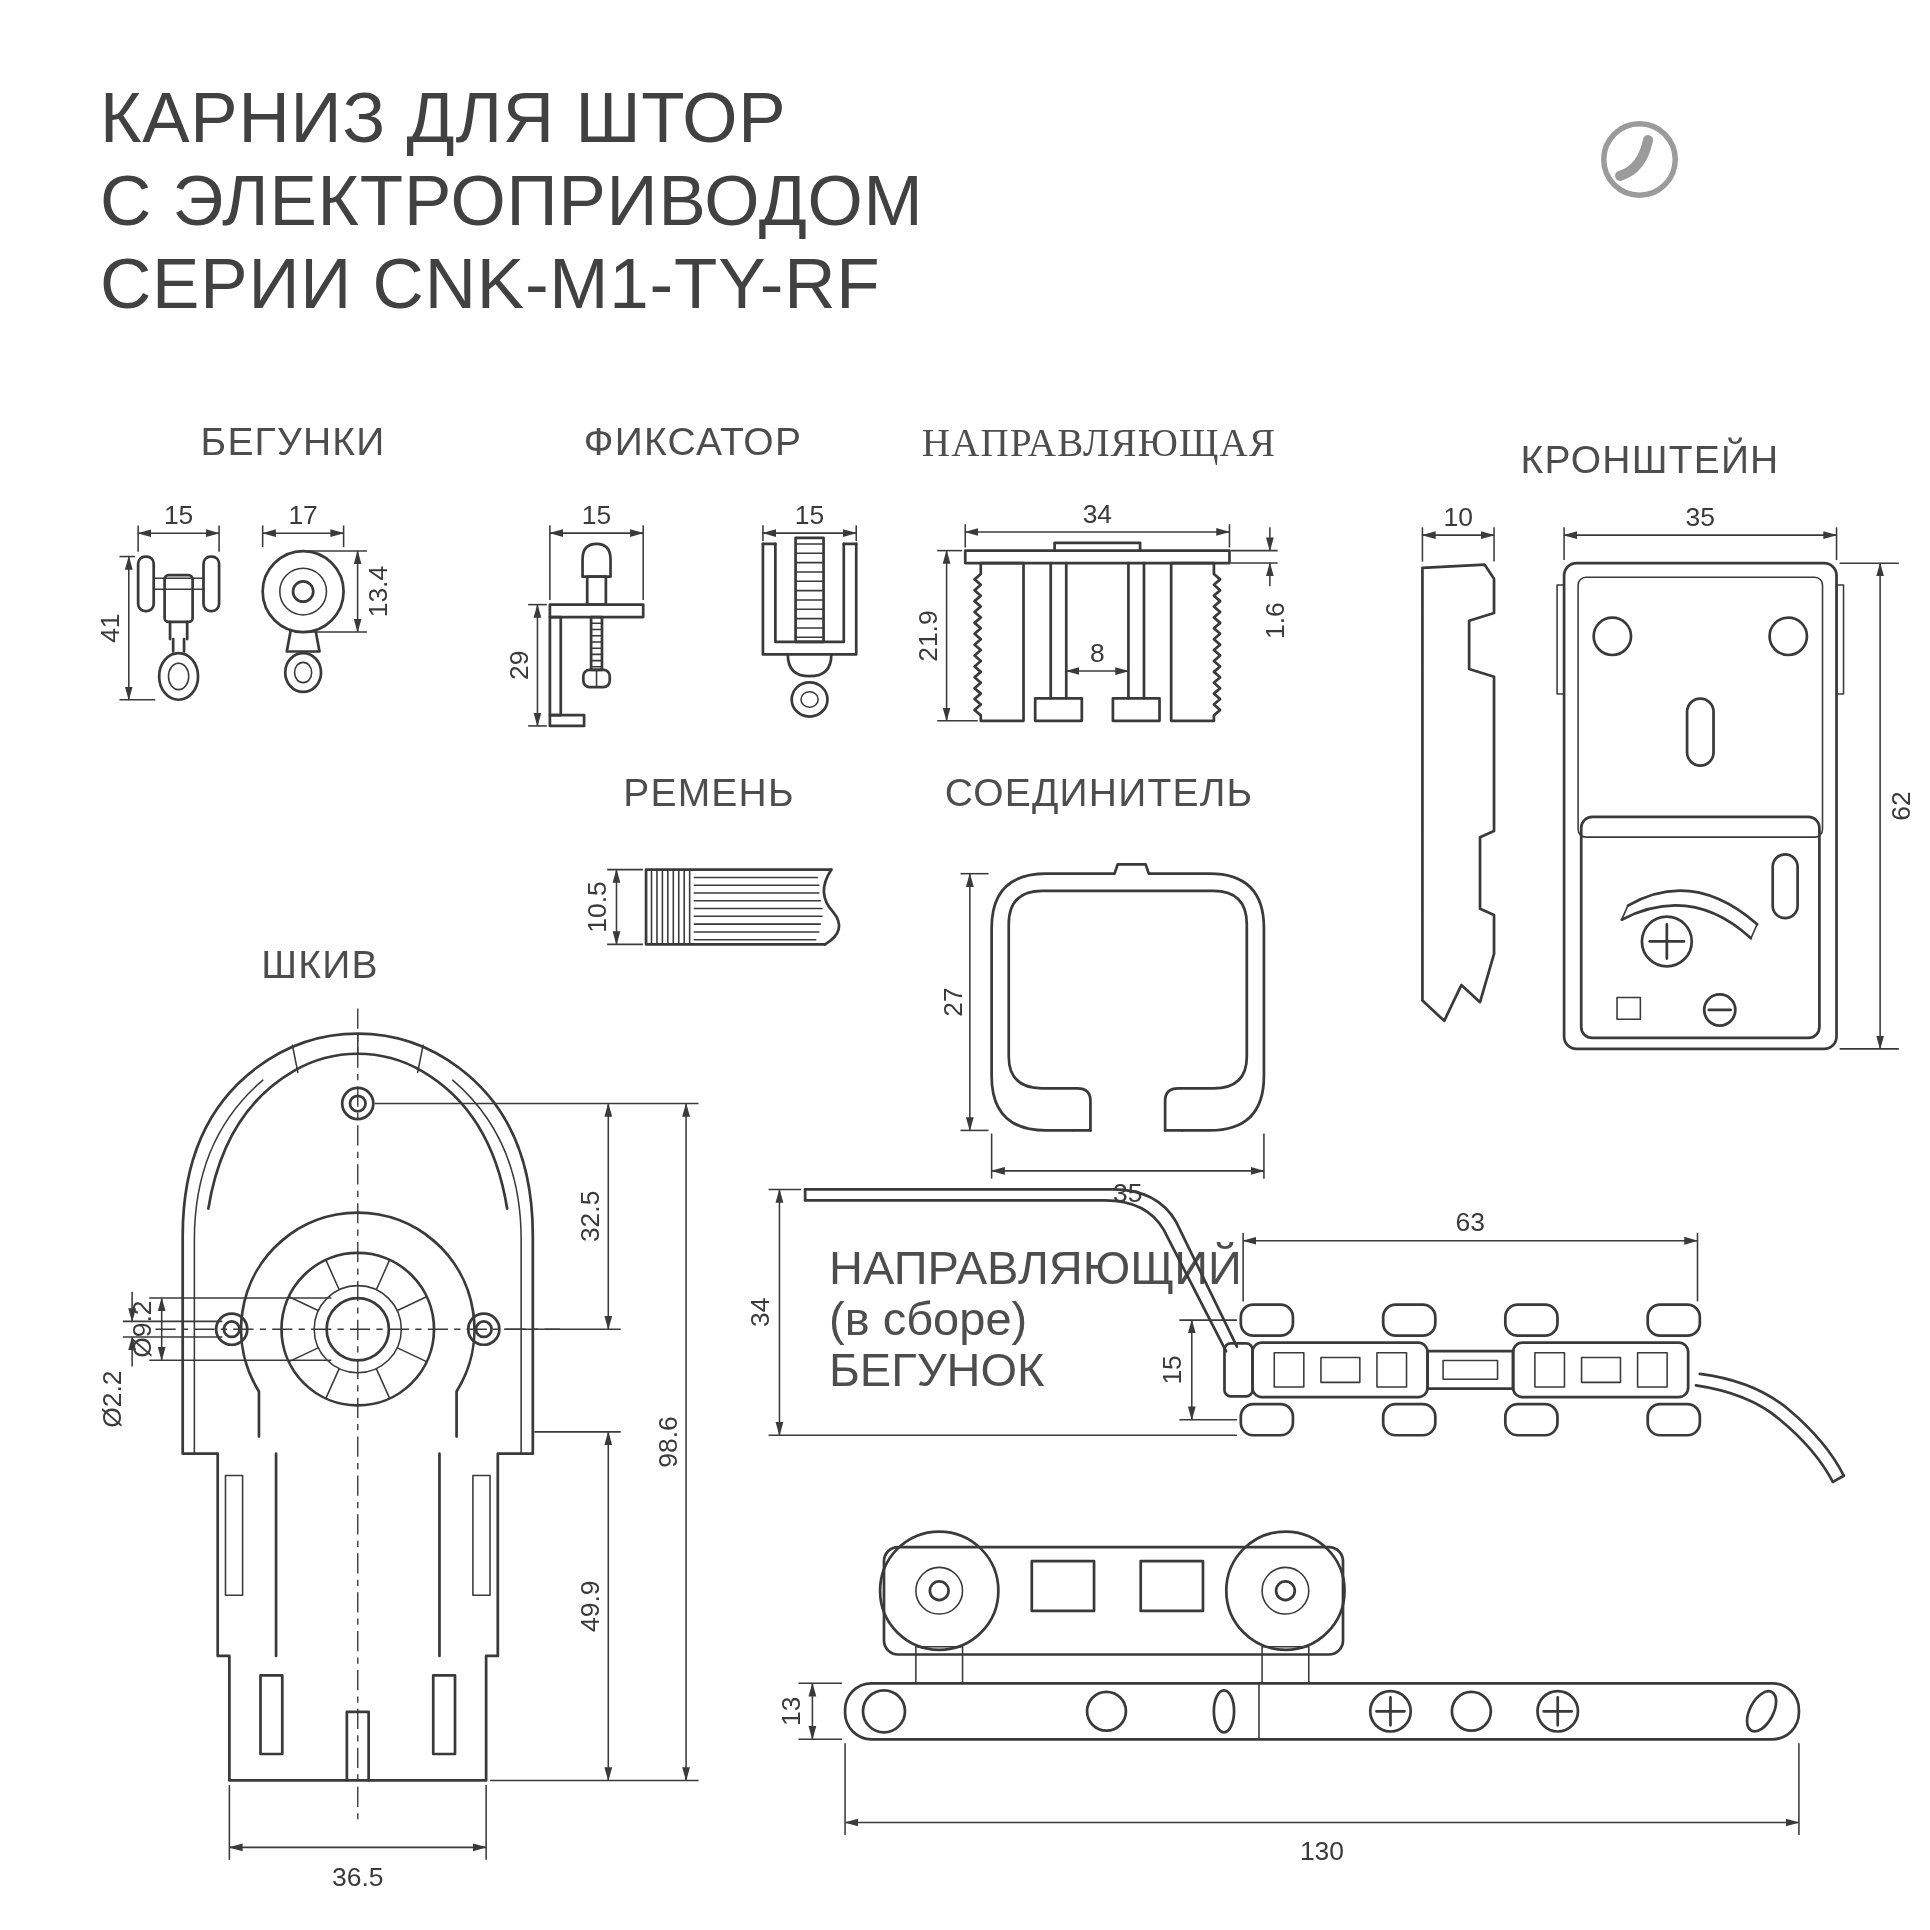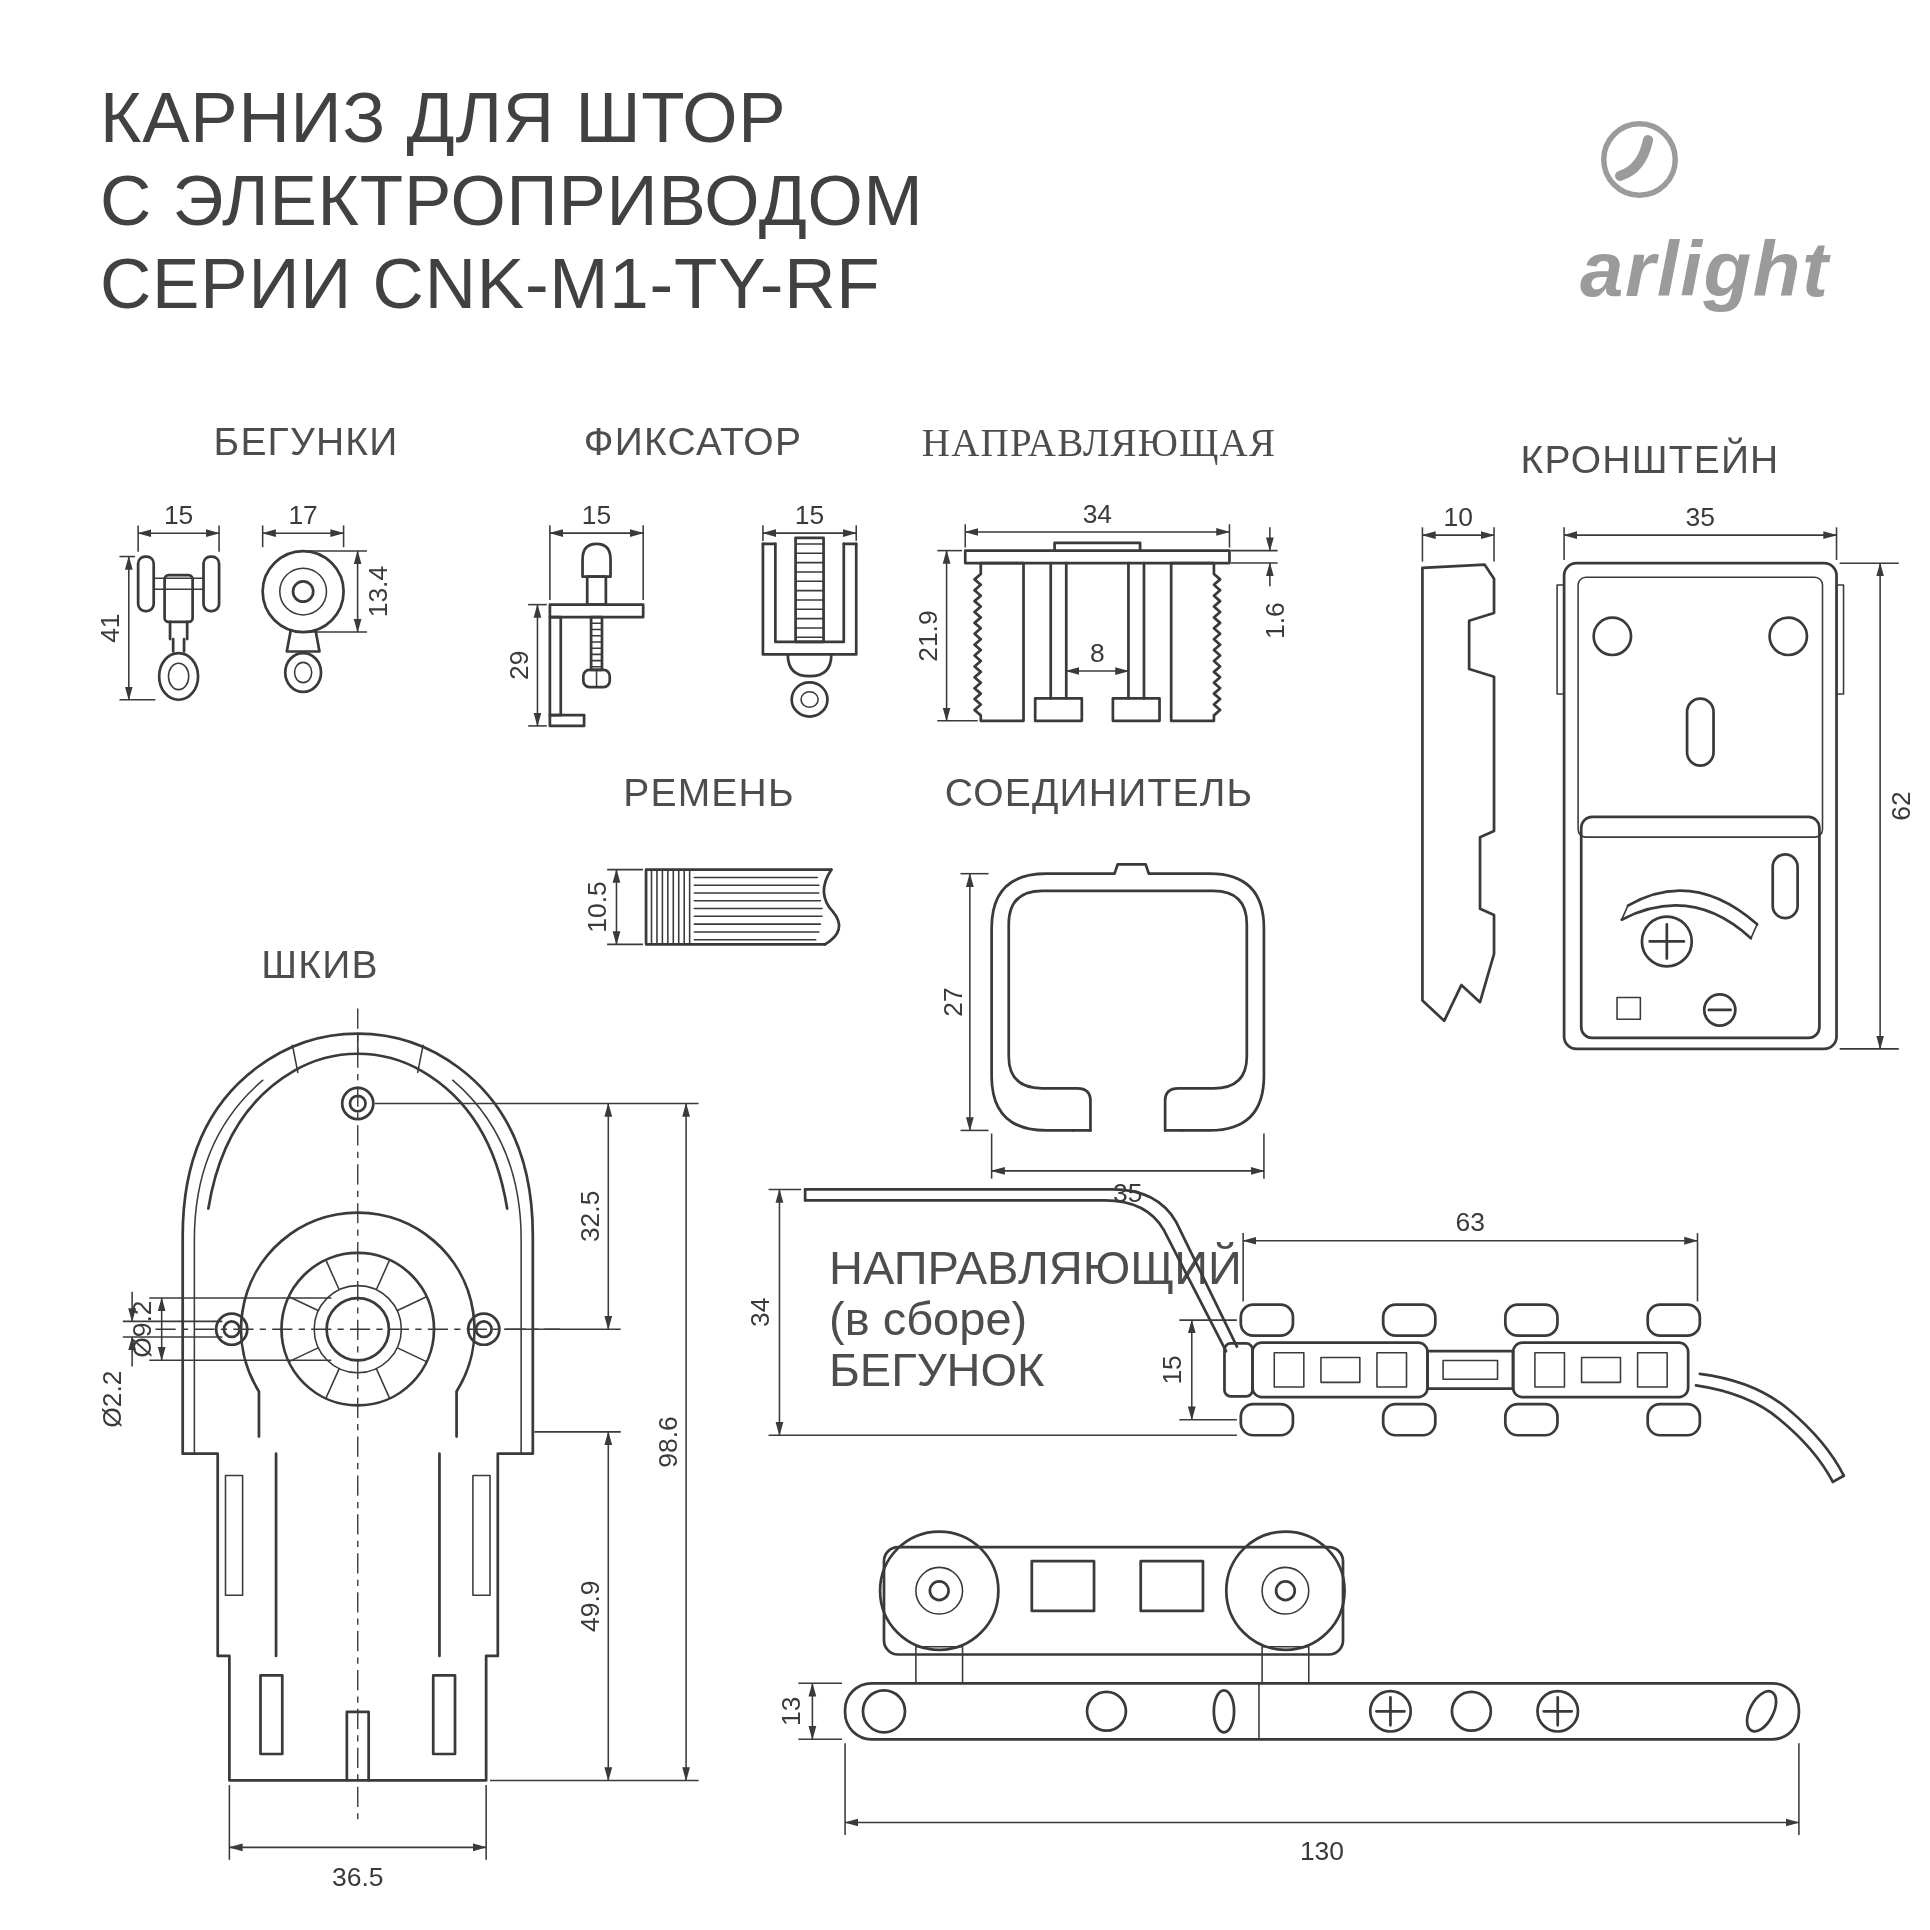--- a/index.html
+++ b/index.html
@@ -25,23 +25,22 @@
   <div class="abs" style="left:100px;top:76px;">
     <div class="title-line">КАРНИЗ ДЛЯ ШТОР</div>
     <div class="title-line">С ЭЛЕКТРОПРИВОДОМ</div>
     <div class="title-line">СЕРИИ CNK-M1-TY-RF</div>
   </div>
 
   <svg class="draw" style="left:1589px;top:109px;" width="101" height="101" viewBox="0 0 130 130">
     <circle cx="65" cy="65" r="46" fill="none" stroke="#9b9b9b" stroke-width="7"></circle>
     <path d="M40,86 Q68,78 76,40" fill="none" stroke="#9b9b9b" stroke-width="13" stroke-linecap="round"></path>
   </svg>
-  <div class="abs brand-text" style="left:1580px;top:224px;">arlight</div>
-
-  <div class="sec-label" style="left:306px;top:420px;text-align:center;">БЕГУНКИ</div>
+
+  <div class="sec-label" style="left:293px;top:420px;text-align:center;">БЕГУНКИ</div>
   <div class="sec-label" style="left:693px;top:420px;">ФИКСАТОР</div>
   <div class="sec-label" style="left:1099px;top:420px;font-family:Liberation Serif, serif;">НАПРАВЛЯЮЩАЯ</div>
   <div class="sec-label" style="left:1650px;top:420px;margin-top:18px;">КРОНШТЕЙН</div>
   <div class="sec-label" style="left:709px;top:771px;">РЕМЕНЬ</div>
   <div class="sec-label" style="left:1099px;top:771px;">СОЕДИНИТЕЛЬ</div>
   <div class="sec-label" style="left:320px;top:934px;margin-top:9px;">ШКИВ</div>
   <div class="abs carrier-label" style="left:829px;top:1242px;">
     <div>НАПРАВЛЯЮЩИЙ</div>
     <div>(в сборе)</div>
     <div>БЕГУНОК</div>

